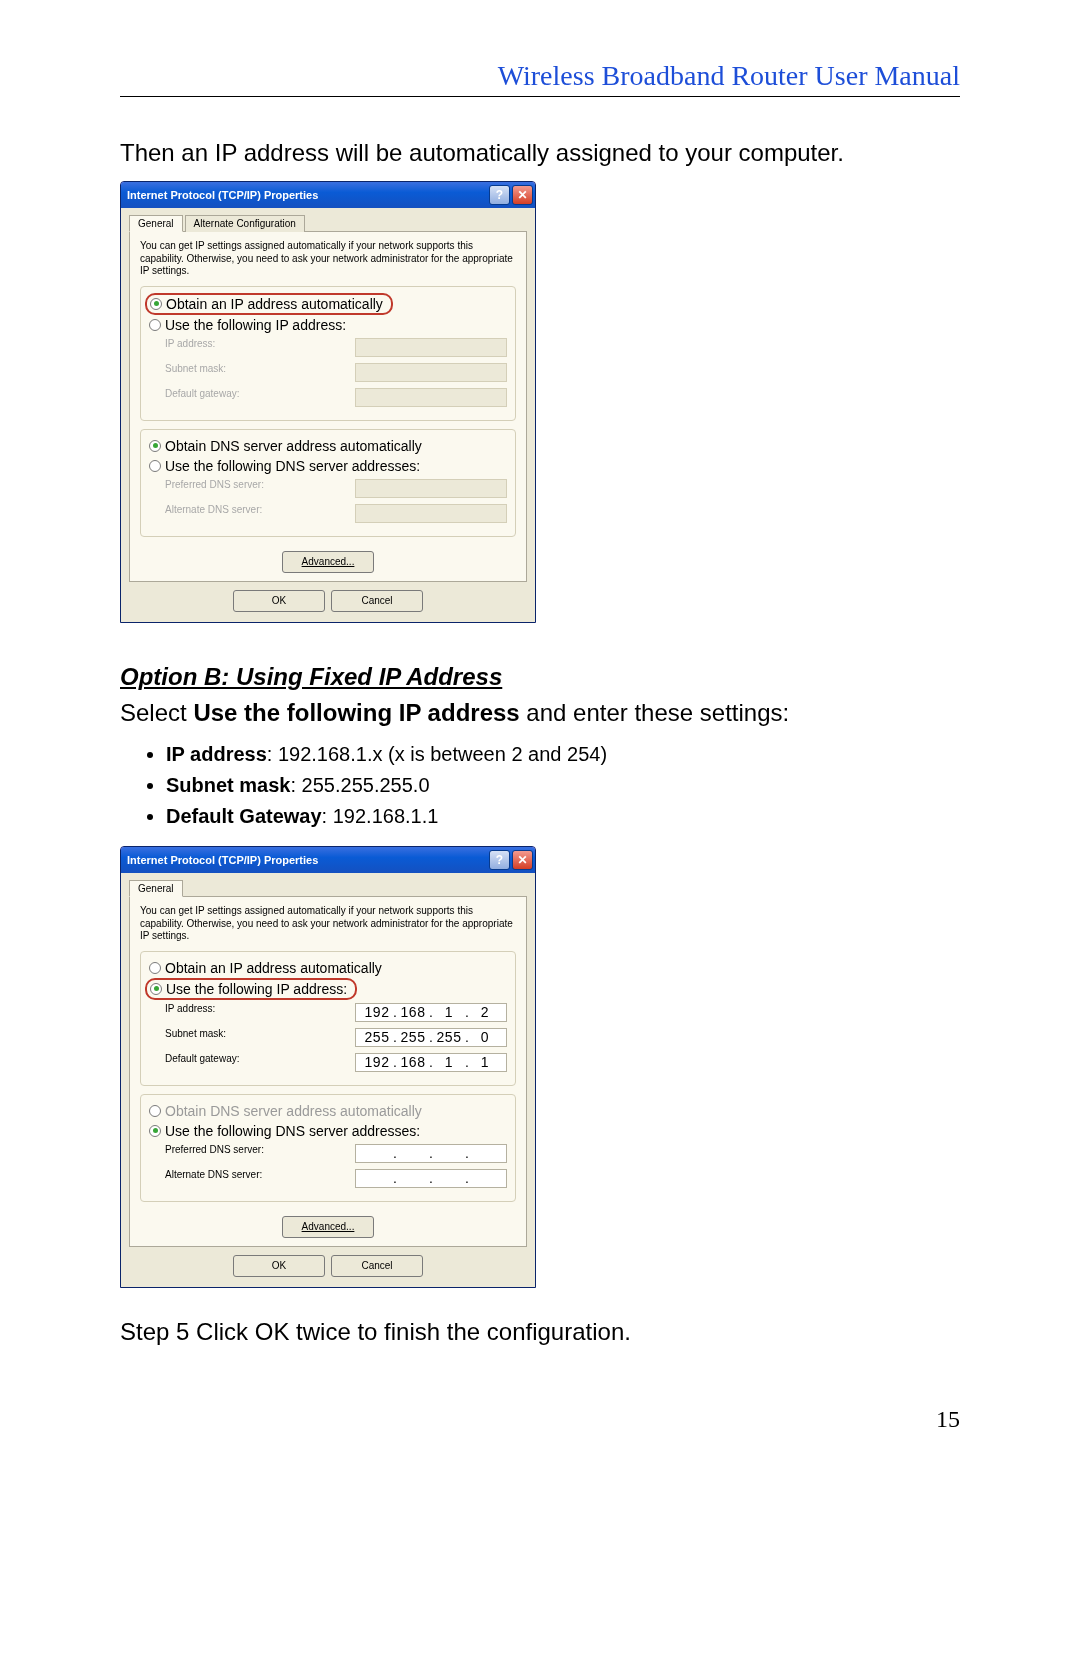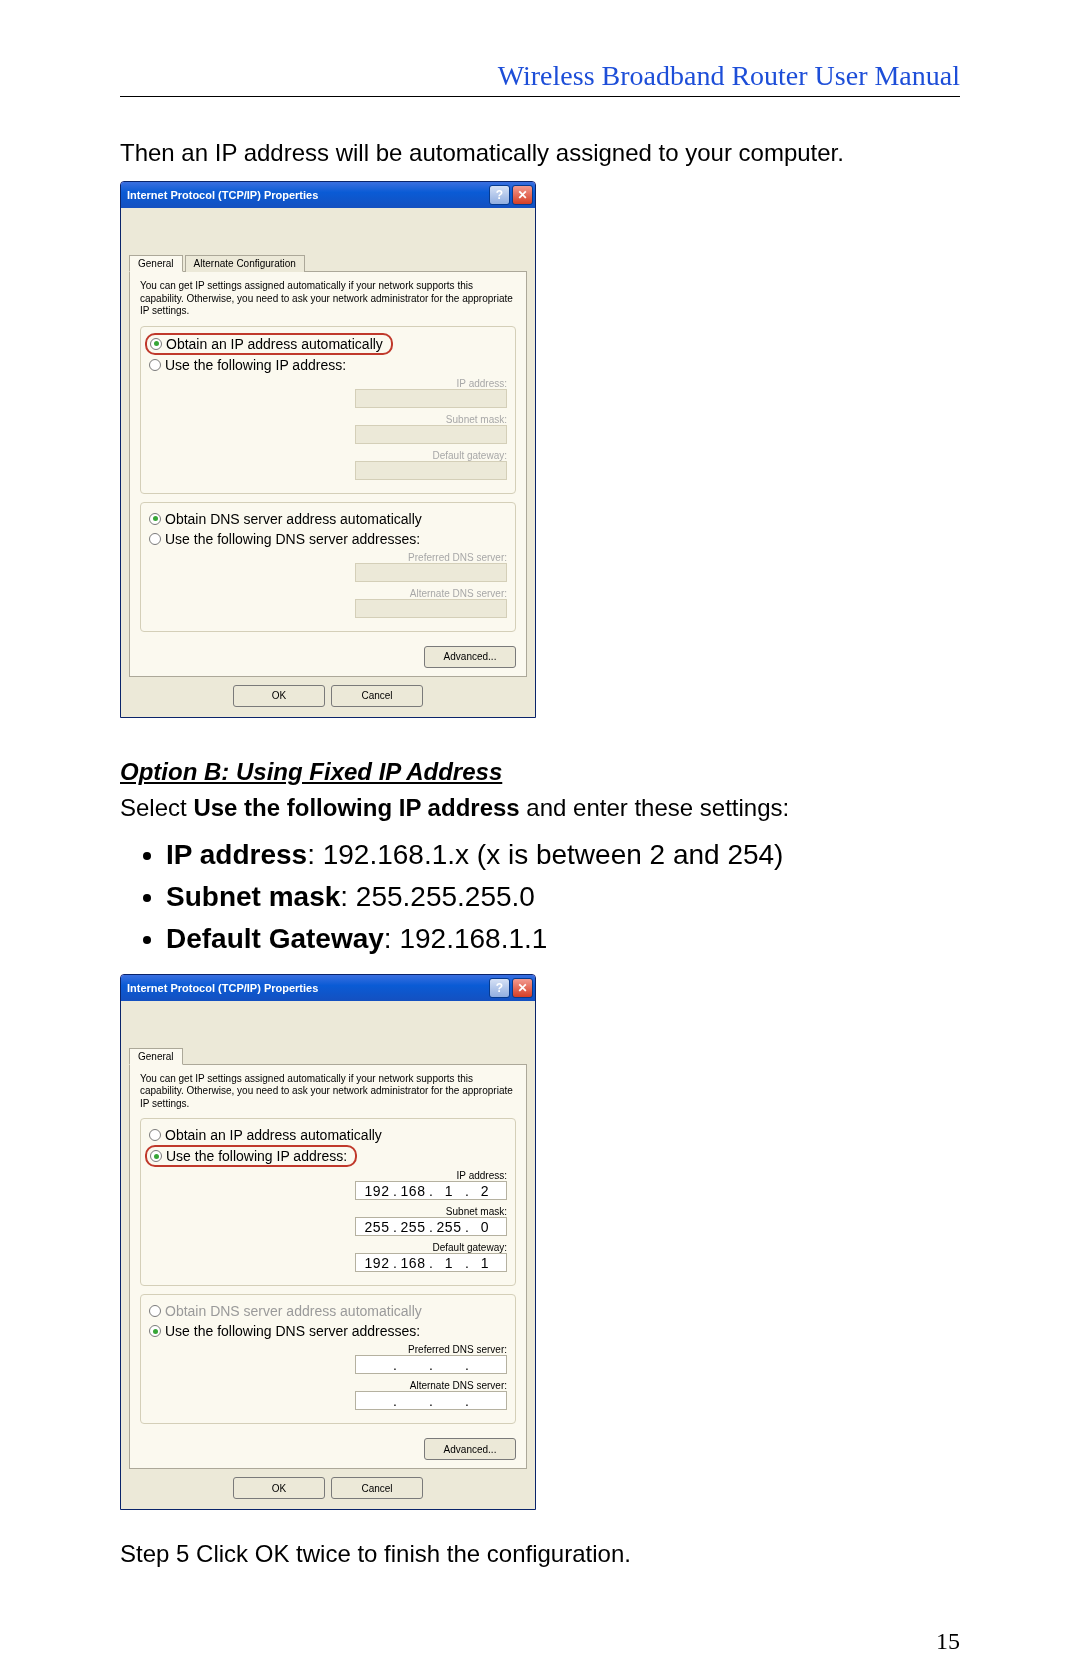--- a/index.html
+++ b/index.html
@@ -36,21 +36,21 @@
     font-weight: bold;
     font-style: italic;
     text-decoration: underline;
     margin-top: 40px;
   }
   .bullets {
     margin: 12px 0 16px 0;
     padding-left: 46px;
   }
   .bullets li {
-    font-size: 28px;
+    font-size: 20px;
     margin: 4px 0;
     line-height: 1.35;
   }
   .bullets li b { font-weight: bold; }
   .step-text {
     font-size: 24px;
     margin-top: 30px;
   }
   .page-num {
     text-align: right;
@@ -98,21 +98,20 @@
     background: linear-gradient(to bottom, #f39a8f, #d43e25);
   }
   .dialog-body {
     background: #ece9d8;
     padding: 6px 8px 8px 8px;
   }
   .tabs {
     display: flex;
     border-bottom: 1px solid #aca899;
     font-size: 10px;
-    margin-top: 40px;
   }
   .tab {
     padding: 2px 8px;
     border: 1px solid #aca899;
     border-bottom: none;
     background: #ece9d8;
     margin-right: 2px;
     position: relative;
     top: 1px;
   }
@@ -155,38 +154,37 @@
     border: 2px solid #c0392b;
     border-radius: 10px;
     display: inline-flex;
     align-items: center;
     gap: 4px;
     padding: 1px 8px 1px 3px;
     margin-left: -4px;
   }
   .form-row {
     display: flex;
-    align-items: flex-end;
+    align-items: flex-start;
     justify-content: space-between;
     padding: 3px 0 3px 16px;
     font-size: 10px;
-    flex-direction: column;
   }
   .form-row.disabled { color: #a8a8a8; }
   .ip-input {
     width: 150px; height: 17px; border: 1px solid #b5b1a0;
     background: #fff; font-size: 14px; font-family: Tahoma, Arial;
     display: flex; align-items: center; justify-content: center;
     gap: 0; letter-spacing: 0.5px;
   }
   .ip-input.disabled { background: #ece9d8; border-color: #d4cfb8; }
   .ip-oct { width: 32px; text-align: center; }
   .ip-dot { width: 4px; text-align: center; color:#000; }
   .action-row {
-    display: flex; justify-content: flex-end; padding-top: 6px;
+    display: flex; justify-content: center; padding-top: 6px; text-decoration: underline;
   }
   .xp-btn {
     min-width: 70px; height: 20px; background: #ece9d8;
     border: 1px solid #7a7a7a; border-radius: 3px; font-size: 10px;
     display: inline-flex; align-items: center; justify-content: center;
     padding: 0 10px;
   }
   .dialog-actions {
     display: flex; justify-content: center; gap: 6px; padding: 8px 2px 2px 2px;
   }

